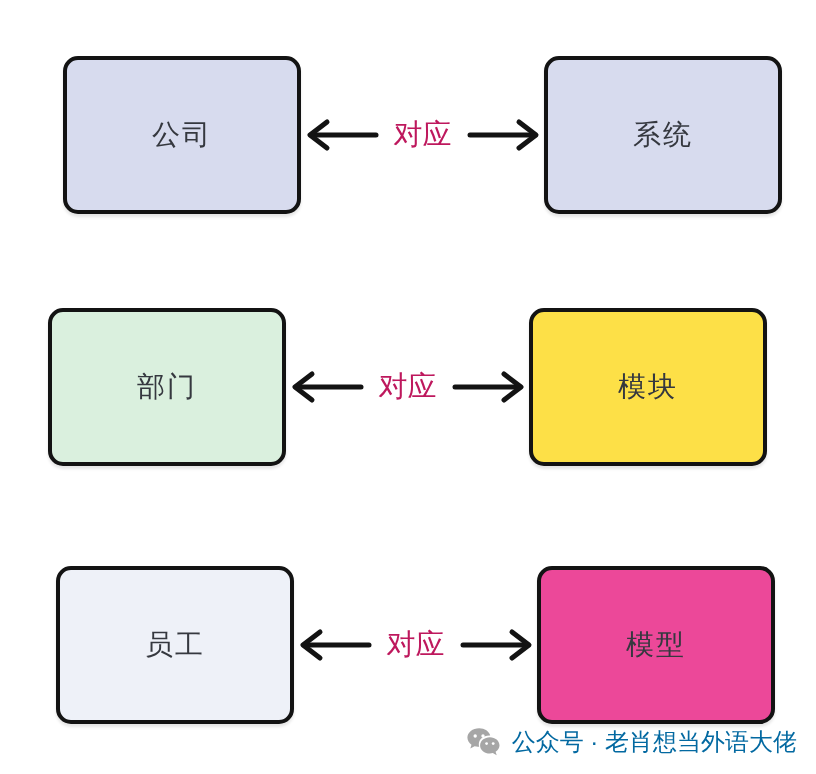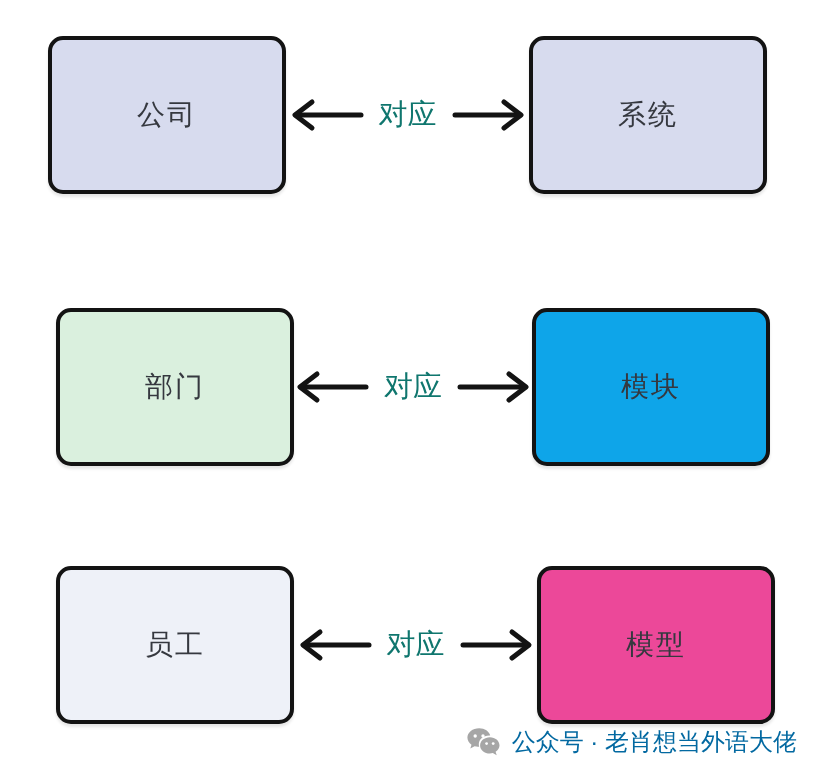--- a/index.html
+++ b/index.html
@@ -16,21 +16,21 @@
     overflow: hidden;
   }
   .row {
     position: absolute;
     left: 48px;
     width: 719px;
     height: 158px;
     display: flex;
     align-items: center;
   }
-  .row-0 { top: 36px; }
+  .row-0 { top: 56px; margin-left: 15px; }
   .row-1 { top: 308px; }
   .row-2 { top: 566px; padding-left: 8px; }
   .box {
     width: 238px;
     height: 158px;
     box-sizing: border-box;
     border: 4px solid #131313;
     border-radius: 15px;
     display: flex;
     align-items: center;
@@ -48,21 +48,21 @@
     justify-content: center;
     gap: 14px;
     height: 100%;
   }
   .arrow-svg {
     display: block;
     flex: 0 0 auto;
   }
   .relation-label {
     font-size: 29px;
-    color: #0f766e;
+    color: #be185d;
     white-space: nowrap;
   }
   .watermark {
     position: absolute;
     top: 726px;
     right: 19px;
     display: flex;
     align-items: center;
     gap: 8px;
     color: #0369a1;
@@ -86,33 +86,33 @@
       <span class="relation-label">对应</span>
       <svg class="arrow-svg" width="76" height="40" viewBox="0 0 76 40">
         <path d="M4 20 H69" stroke="#131313" stroke-width="5" stroke-linecap="round" fill="none"></path>
         <path d="M53 7 L70 20 L53 33" stroke="#131313" stroke-width="5" stroke-linecap="round" stroke-linejoin="round" fill="none"></path>
       </svg>
     </div>
     <div class="box" style="background-color: rgb(215, 219, 238); text-align: right;">系统</div>
   </div>
 
   <div class="row row-1">
-    <div class="box" style="background-color: rgb(218, 240, 222); margin-left: 8px;">部门</div>
+    <div class="box" style="background-color: rgb(218, 240, 222);">部门</div>
     <div class="connector">
       <svg class="arrow-svg" width="76" height="40" viewBox="0 0 76 40">
         <path d="M7 20 H72" stroke="#131313" stroke-width="5" stroke-linecap="round" fill="none"></path>
         <path d="M23 7 L6 20 L23 33" stroke="#131313" stroke-width="5" stroke-linecap="round" stroke-linejoin="round" fill="none"></path>
       </svg>
       <span class="relation-label">对应</span>
       <svg class="arrow-svg" width="76" height="40" viewBox="0 0 76 40">
         <path d="M4 20 H69" stroke="#131313" stroke-width="5" stroke-linecap="round" fill="none"></path>
         <path d="M53 7 L70 20 L53 33" stroke="#131313" stroke-width="5" stroke-linecap="round" stroke-linejoin="round" fill="none"></path>
       </svg>
     </div>
-    <div class="box" style="background-color: #0ea5e9;">模块</div>
+    <div class="box" style="background-color: #fde047;">模块</div>
   </div>
 
   <div class="row row-2">
     <div class="box" style="background-color: rgb(238, 241, 248);">员工</div>
     <div class="connector">
       <svg class="arrow-svg" width="76" height="40" viewBox="0 0 76 40">
         <path d="M7 20 H72" stroke="#131313" stroke-width="5" stroke-linecap="round" fill="none"></path>
         <path d="M23 7 L6 20 L23 33" stroke="#131313" stroke-width="5" stroke-linecap="round" stroke-linejoin="round" fill="none"></path>
       </svg>
       <span class="relation-label">对应</span>

